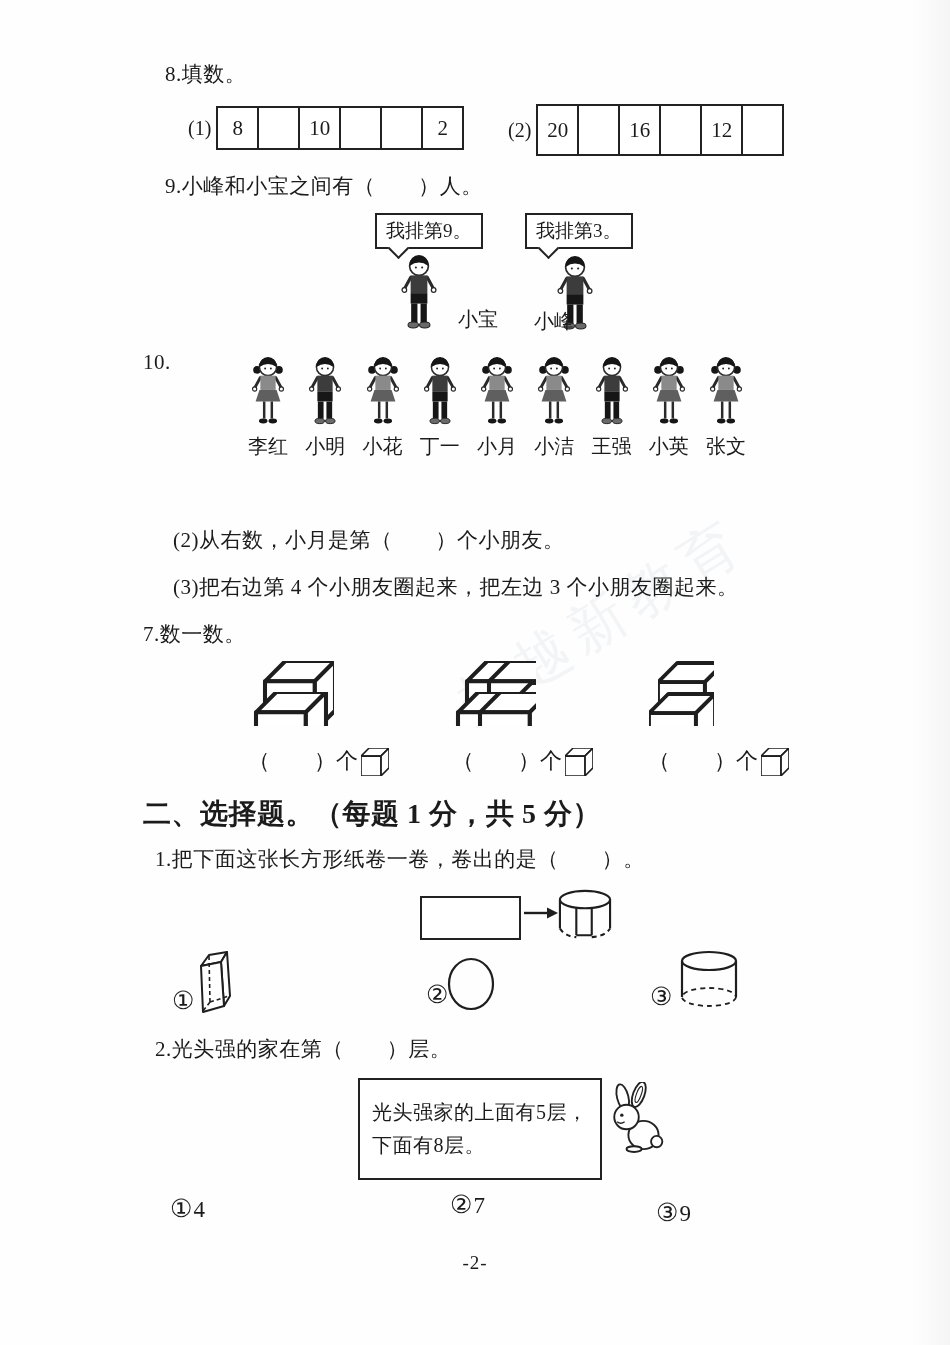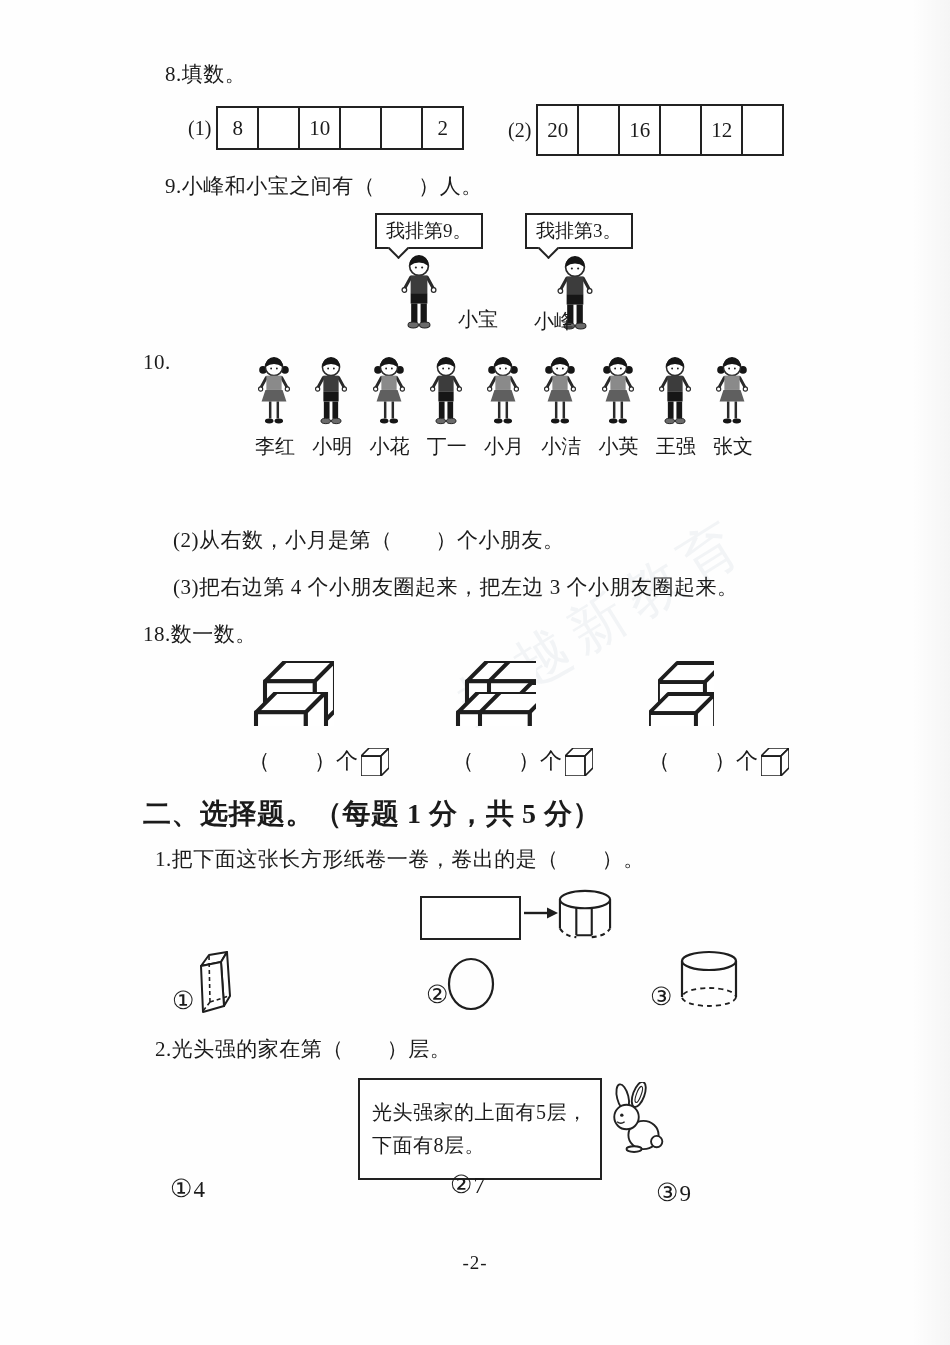--- a/index.html
+++ b/index.html
@@ -30,31 +30,31 @@
   
   .bubble{position:absolute;border:2.5px solid #222;background:#fff;
     font-size:19px;padding:3px 9px;white-space:nowrap;}
   .bubble.tail-dl::after{
     content:"";position:absolute;left:14px;bottom:-9px;width:13px;height:13px;
     background:#fff;border-left:2.5px solid #222;border-bottom:2.5px solid #222;
     transform:rotate(-45deg);}
   .figname{position:absolute;font-size:20px;white-space:nowrap;margin-left:20px;}
   
   #kids{position:absolute;left:241px;top:350px;width:512px;display:flex;justify-content:space-between;}
-  .kid{display:flex;flex-direction:column;align-items:flex-end;width:54px;}
+  .kid{display:flex;flex-direction:column;align-items:center;width:54px;}
   .kid svg{width:42px;height:78px;}
   .kid .kname{font-size:20px;margin-top:5px;white-space:nowrap;}
   .subq{position:absolute;font-size:21px;white-space:nowrap;letter-spacing:.5px;}
   
   .cubans{position:absolute;display:flex;align-items:flex-start;font-size:22px;white-space:nowrap;}
   .cubans svg{margin-left:3px;margin-top:2px;}
   
   .rectfig{position:absolute;border:2.5px solid #222;background:#fff;}
   .optmark{position:absolute;font-size:25px;}
-  .optitem{position:absolute;font-size:23px;white-space:nowrap;}
+  .optitem{position:absolute;font-size:23px;white-space:nowrap;margin-top:20px;}
   .optitem .m{font-size:25px;margin-right:1px;}
   .hintbubble{position:absolute;border:2.5px solid #222;background:#fff;
     font-size:20px;line-height:33px;padding:16px 12px;letter-spacing:.5px;white-space:nowrap;}
   .pagenum{position:absolute;left:0;right:0;top:1252px;text-align:center;
     font-size:19px;letter-spacing:1px;}
 </style>
 </head>
 <body>
 
 <svg width="0" height="0" style="position:absolute" aria-hidden="true">
@@ -172,41 +172,41 @@
         <div class="kname">小月</div>
       </div>
       <div class="kid">
         <svg viewBox="0 0 44 80">
           <use href="#kid-girl"></use>
         </svg>
         <div class="kname">小洁</div>
       </div>
       <div class="kid">
         <svg viewBox="0 0 44 80">
+          <use href="#kid-boy"></use>
+        </svg>
+        <div class="kname">王强</div>
+      </div>
+      <div class="kid">
+        <svg viewBox="0 0 44 80">
           <use href="#kid-girl"></use>
         </svg>
         <div class="kname">小英</div>
-      </div>
-      <div class="kid">
-        <svg viewBox="0 0 44 80">
-          <use href="#kid-boy"></use>
-        </svg>
-        <div class="kname">王强</div>
       </div>
       <div class="kid">
         <svg viewBox="0 0 44 80">
           <use href="#kid-girl"></use>
         </svg>
         <div class="kname">张文</div>
       </div>
     </div>
   <div class="subq" style="left:173px;top:526px">(2)从右数，小月是第（　　）个小朋友。</div>
   <div class="subq" style="left:173px;top:573px">(3)把右边第 4 个小朋友圈起来，把左边 3 个小朋友圈起来。</div>
 
-  <div class="abs qtitle" style="left:143px;top:620px">18.数一数。</div>
+  <div class="abs qtitle" style="left:143px;top:620px">7.数一数。</div>
   <svg class="abs" style="left:246px;top:656px" width="88" height="70" viewBox="0 0 88 70">
     <use href="#cube" x="32" y="27"></use>
       <use href="#cube" x="54" y="27"></use>
     <use href="#cube" x="10" y="5"></use>
       <use href="#cube" x="1" y="36"></use>
   </svg>
   <svg class="abs" style="left:448px;top:656px" width="88" height="70" viewBox="0 0 88 70">
     <use href="#cube" x="10" y="5"></use>
       <use href="#cube" x="32" y="5"></use>
     <use href="#cube" x="54" y="27"></use>

